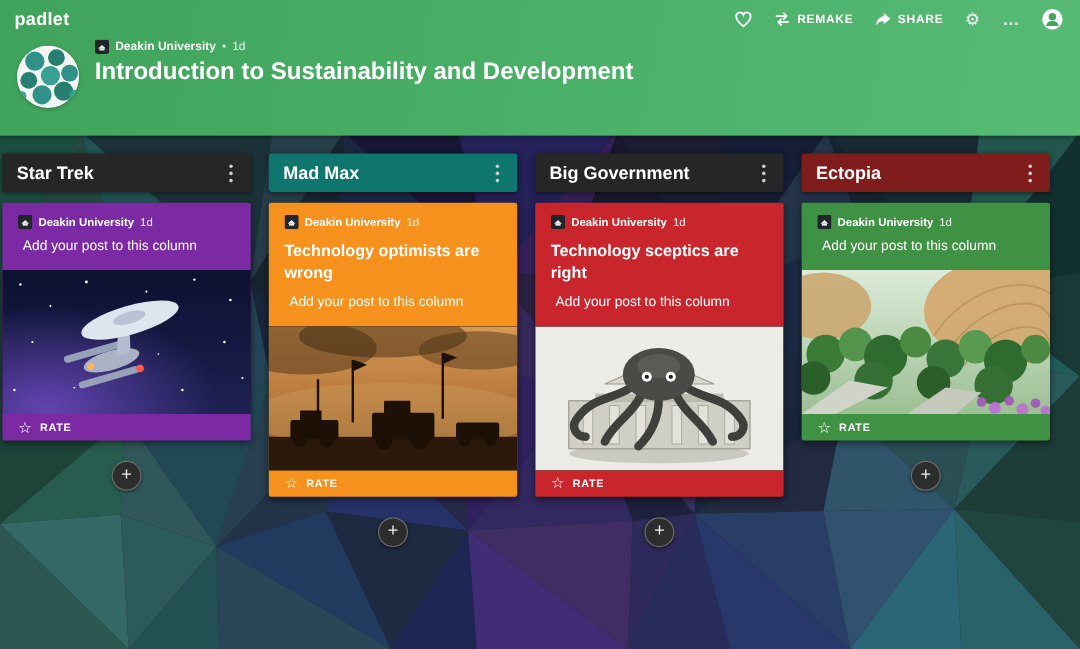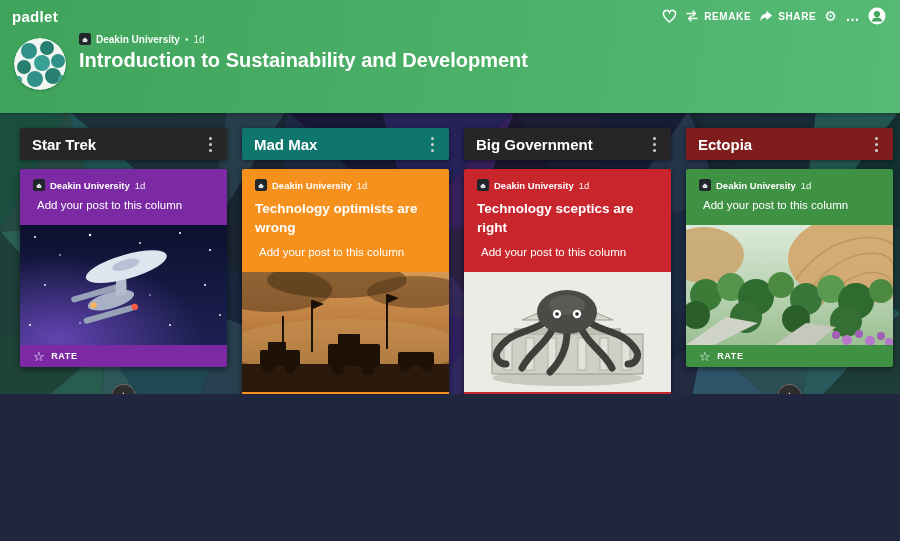--- a/index.html
+++ b/index.html
@@ -1,47 +1,47 @@
 <!DOCTYPE html>
 <html><head>
 <meta charset="utf-8">
 <style>
   * { margin:0; padding:0; box-sizing:border-box; }
   html,body { width:900px; height:541px; }
   body { font-family:"Liberation Sans", sans-serif; overflow:hidden; background:#20263d; }
-  .page { position:relative; width:900px; height:394px; overflow:hidden; }
+  .page { position:relative; width:900px; height:541px; overflow:hidden; }
 
   
   .poly-bg { position:absolute; left:0; top:110px; width:900px; height:431px; z-index:1; }
 
   
   .green-header { position:absolute; top:0; left:0; right:0; height:113px; z-index:2;
     background:linear-gradient(100deg,#3fa35b 0%,#4bb068 55%,#57bb76 100%);
     color:#fff; box-shadow:0 1px 4px rgba(0,0,0,.35); }
   .topbar { display:flex; align-items:center; justify-content:space-between; height:30px; padding:2px 14px 0 12px; }
   .logo { font-size:15px; font-weight:700; letter-spacing:.3px; color:#fff; cursor:pointer; }
-  .topbar-actions { display:flex; align-items:center; gap:8px; }
+  .topbar-actions { display:flex; align-items:center; gap:18px; }
   .tb-btn { display:flex; align-items:center; gap:5px; color:#fff; font-size:10px; font-weight:700; letter-spacing:.6px; cursor:pointer; }
   .tb-glyph { font-size:14px; line-height:1; font-weight:400; }
   .tb-btn svg { display:block; }
 
   .board-header { display:flex; gap:13px; padding:3px 16px 0 14px; }
   .board-avatar { width:52px; height:52px; border-radius:50%; overflow:hidden; flex:none; margin-top:5px;
     box-shadow:0 1px 3px rgba(0,0,0,.25); }
   .board-avatar svg { display:block; }
   .author-row { display:flex; align-items:center; gap:5px; font-size:10px; font-weight:700; color:rgba(255,255,255,.96); }
   .author-row .sep { font-weight:400; opacity:.8; }
   .author-row .time { font-weight:400; opacity:.9; }
   .mini-avatar { width:12px; height:12px; border-radius:2px; overflow:hidden; flex:none; }
   .mini-avatar svg { display:block; }
   .board-title { font-size:20px; font-weight:700; color:#fff; margin:4px 0 3px; }
   .board-desc { font-size:11.5px; line-height:1.35; color:rgba(255,255,255,.96); max-width:856px; }
 
   
-  .columns { position:absolute; top:128px; left:20px; z-index:3; display:flex; gap:15px;justify-content:flex-end; }
+  .columns { position:absolute; top:128px; left:2px; z-index:3; display:flex; gap:15px;justify-content:flex-end; }
   .column { width:207px; display:flex; flex-direction:column; }
   .column-header { height:32px; border-radius:2px; display:flex; align-items:center; justify-content:space-between;
     padding:0 5px 0 12px; color:#fff; box-shadow:0 1px 4px rgba(0,0,0,.45); }
   .column-title { font-size:15px; font-weight:700; }
   .kebab { width:24px; height:24px; display:flex; flex-direction:column; align-items:center; justify-content:center; cursor:pointer; }
   .kebab i { display:block; width:3px; height:3px; border-radius:50%; background:#cfcfcf; margin:1.5px 0; }
 
   .card { margin-top:9px; border-radius:2px; overflow:hidden; color:#fff; cursor:pointer;
     box-shadow:0 2px 6px rgba(0,0,0,.5); display:flex; flex-direction:column; }
   .card-body { padding:10px 13px 4px; }

